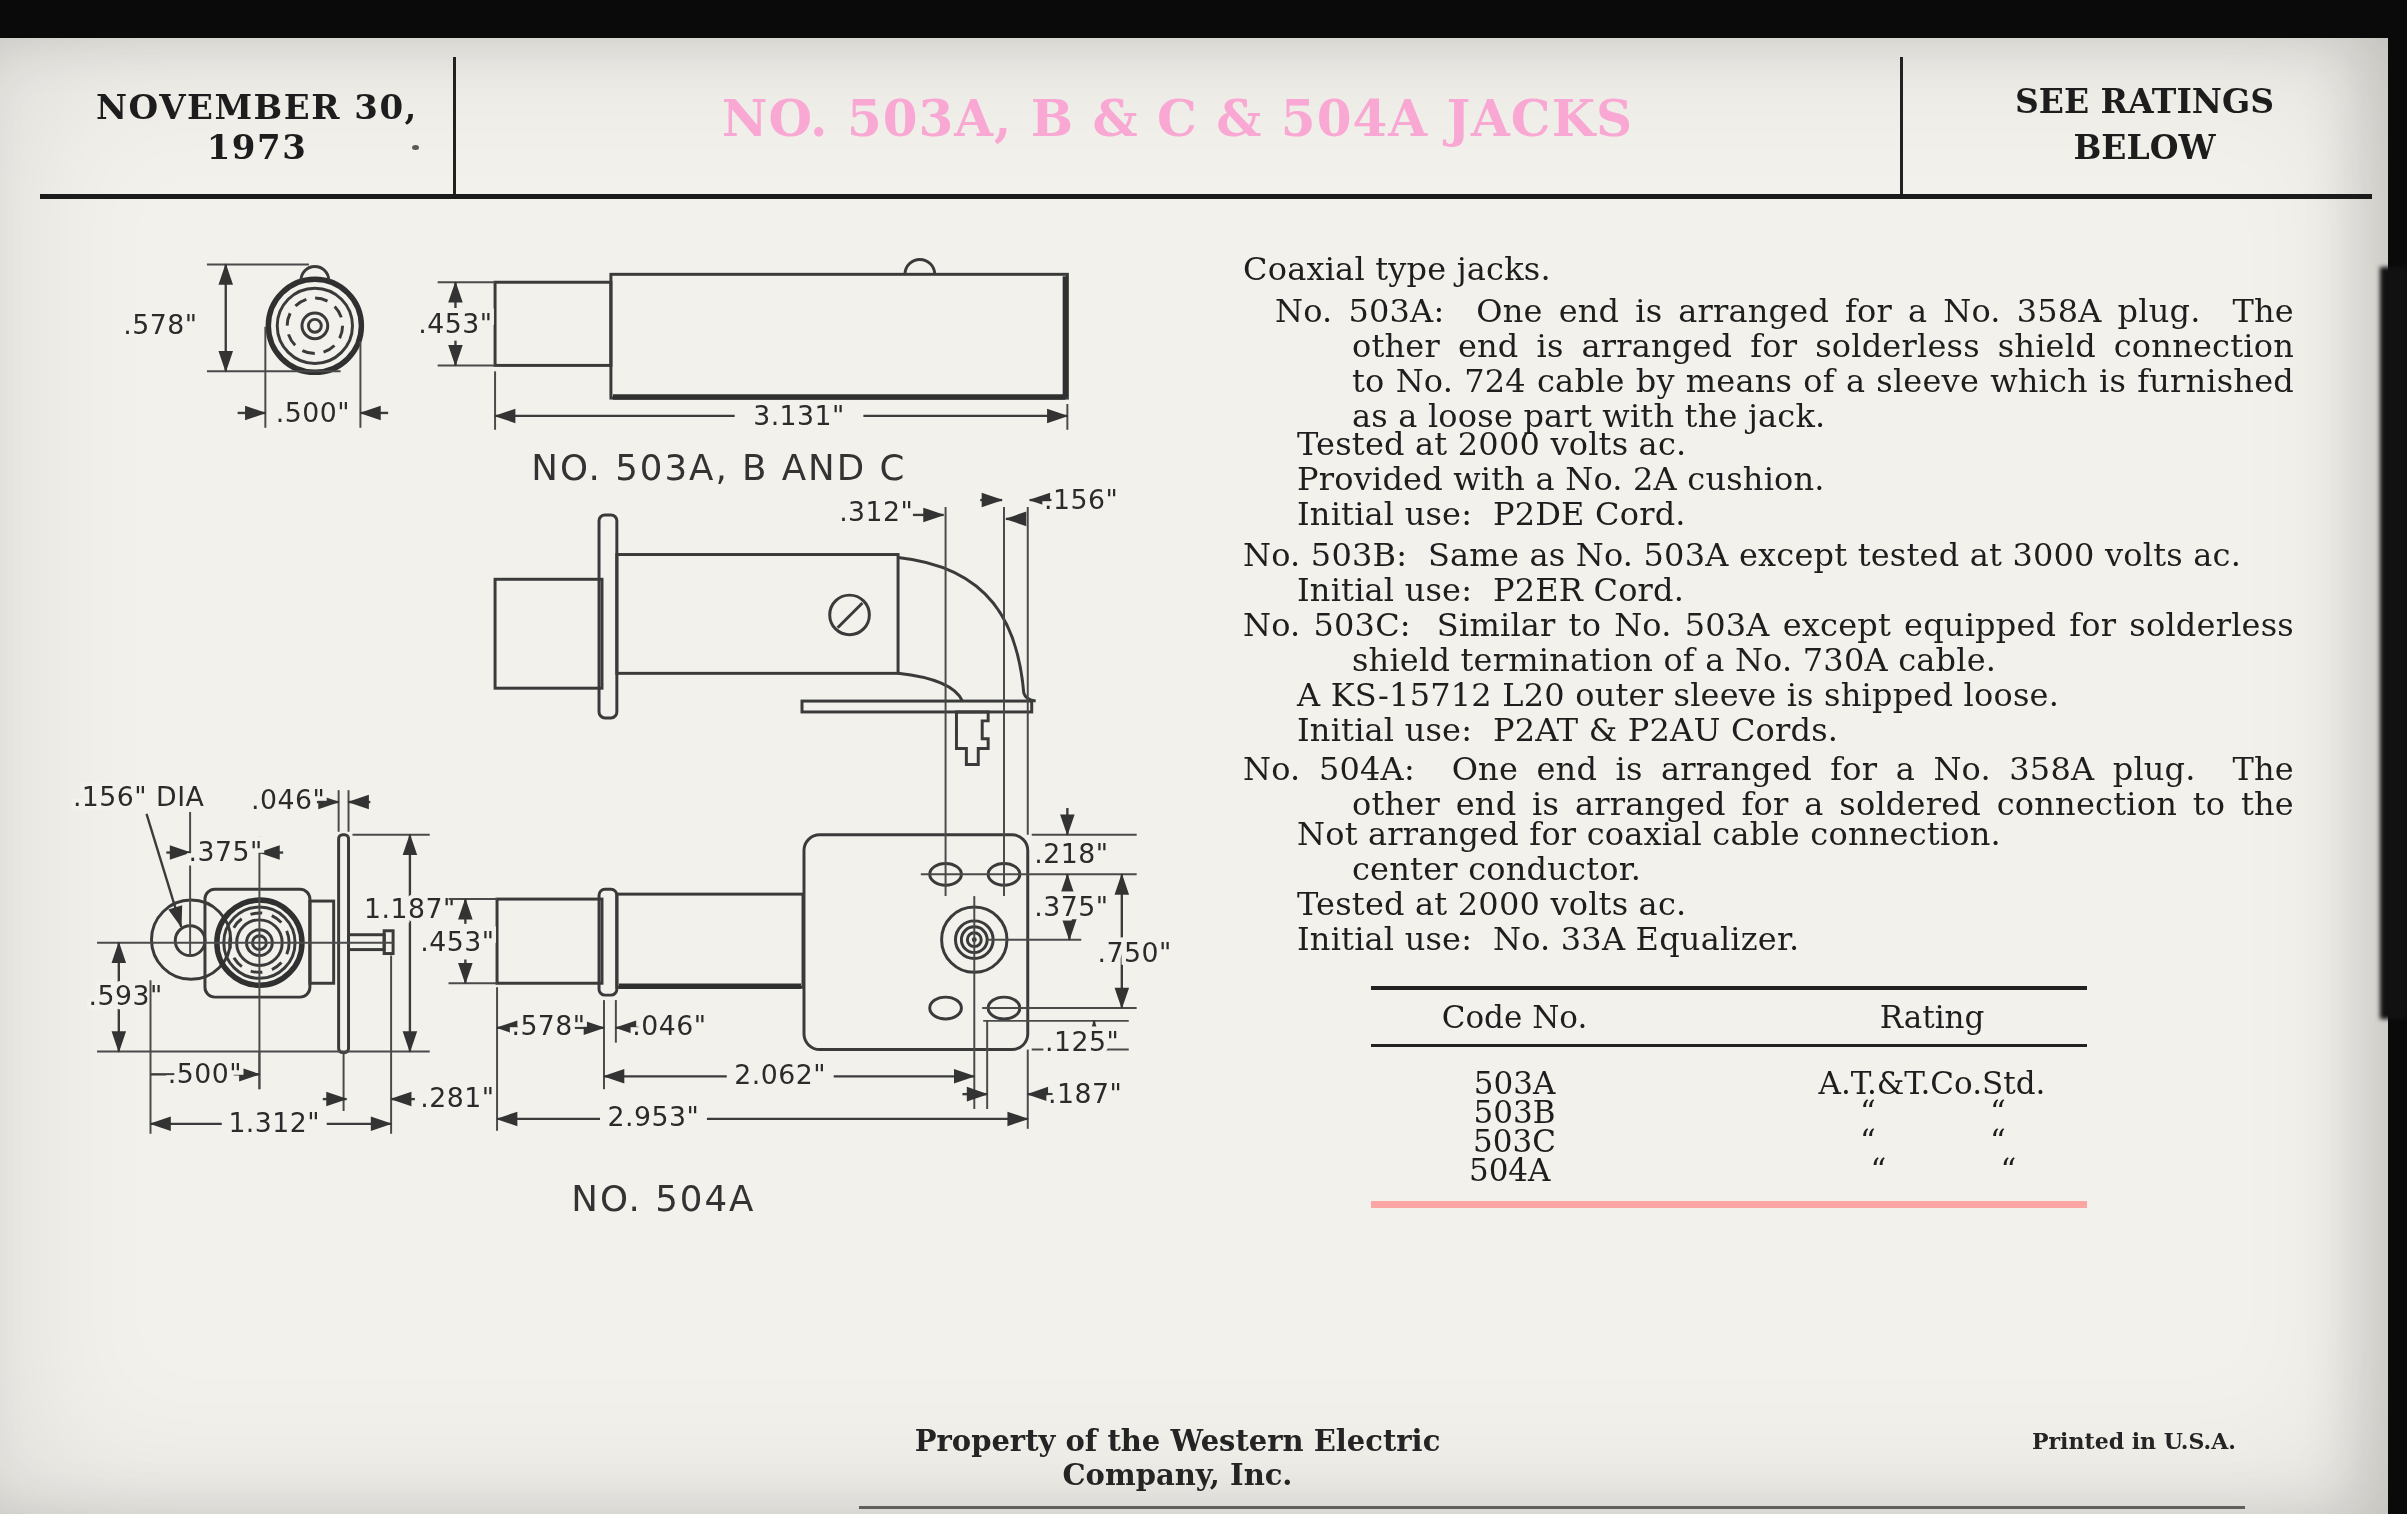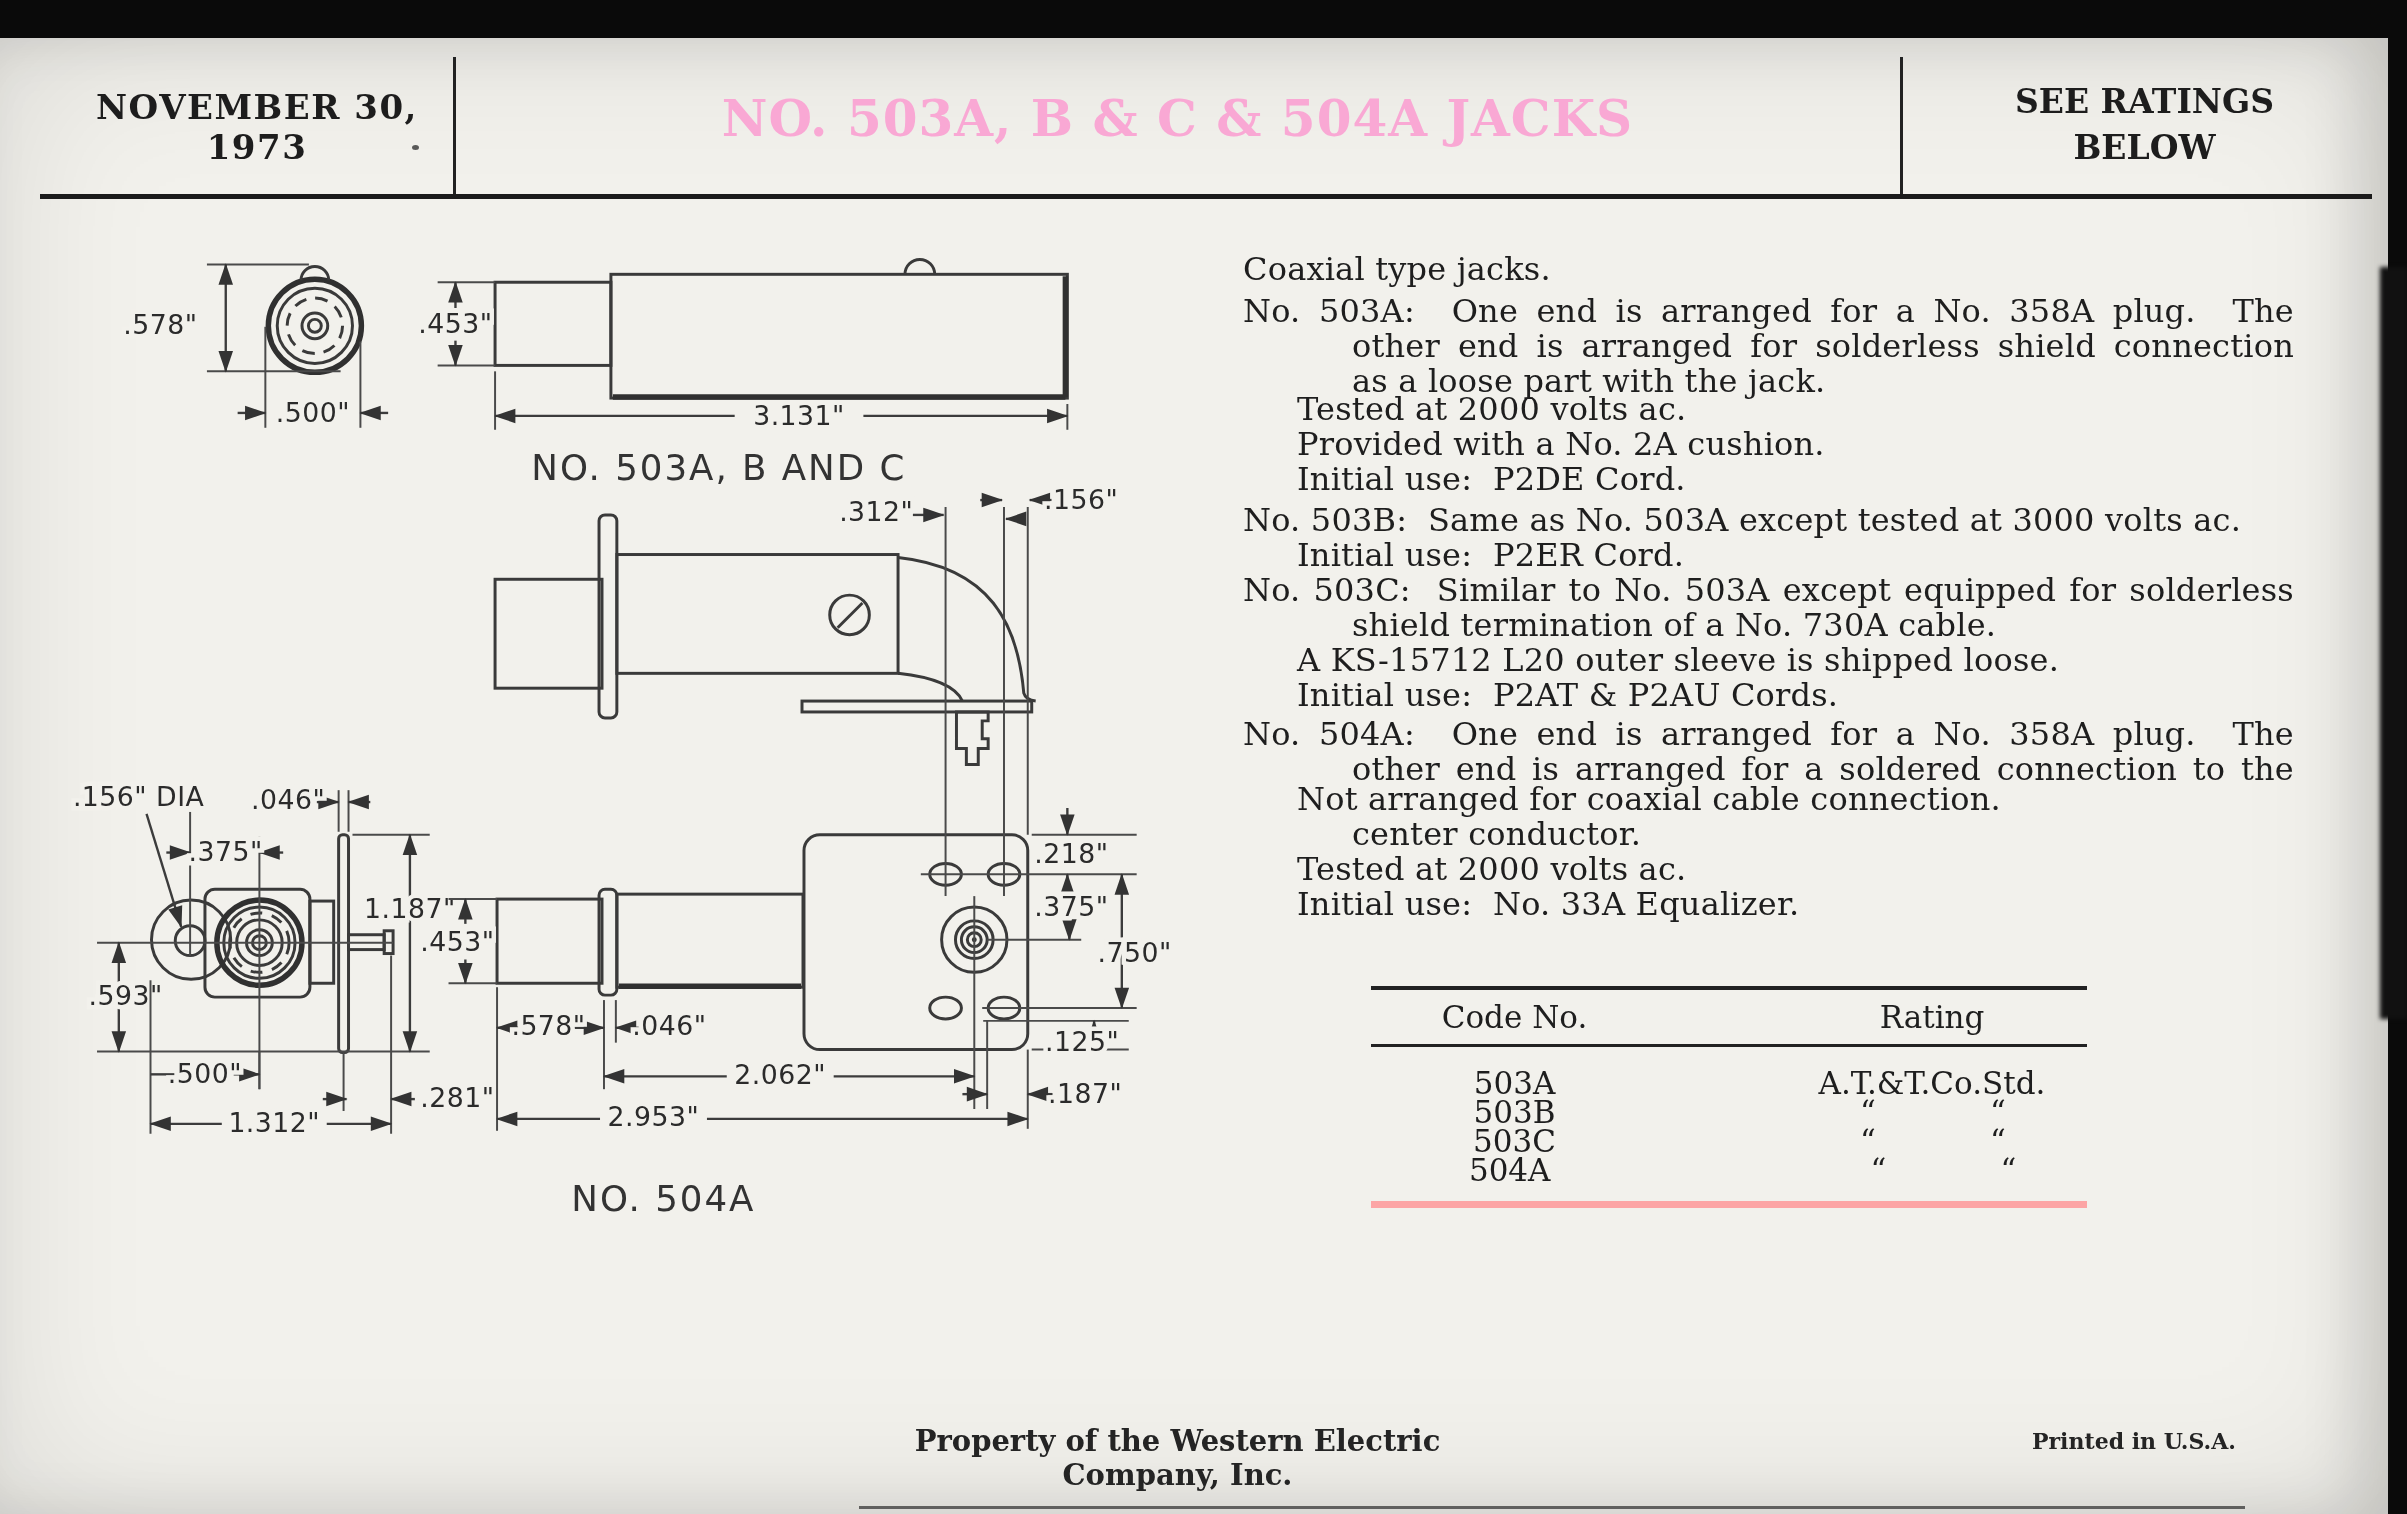--- a/index.html
+++ b/index.html
@@ -18,21 +18,21 @@
   .title{left:455px;top:89px;width:1445px;text-align:center;font-size:50px;font-weight:bold;letter-spacing:1px;color:#f9a8d4;}
   .ratings{left:1906px;top:79px;width:477px;text-align:center;font-size:33px;font-weight:bold;line-height:46px;color:#1d1d1d;}
   .vrule{width:3px;background:#222;top:57px;height:137px;}
   .hrule{left:40px;top:194px;width:2332px;height:5px;background:#1b1b1b;}
   
   .desc{left:1243px;top:252px;width:1051px;font-size:32px;line-height:35px;color:#1e1e1e;letter-spacing:0.2px;}
   .desc .ln{white-space:pre-wrap;}
   .i1{padding-left:54px;}
   .i2{padding-left:109px;}
   .j{text-align:justify;text-align-last:justify;}
-  .mt7{margin-top:7px;} .mt6{margin-top:6px;} .mt4{margin-top:4px;}
+  .mt7{margin-top:7px;margin-left:32px;} .mt6{margin-top:6px;} .mt4{margin-top:4px;}
   .mtm7{margin-top:-7px;} .mtm5{margin-top:-5px;}
   
   .rtable{left:1371px;top:986px;width:716px;border-top:4px solid #222;border-bottom:7px solid #fca5a5;color:#1e1e1e;}
   .rtable .thead{display:flex;height:54px;align-items:center;border-bottom:3px solid #222;font-size:31px;}
   .rtable .tc1{width:287px;text-align:center;}
   .rtable .tc2{width:429px;text-align:center;padding-left:119px;box-sizing:border-box;}
   .rtable .trow{display:flex;line-height:29px;font-size:31px;}
   .rtable .first{margin-top:22px;}
   .rtable .last{margin-bottom:16px;gap:20px;}
   .rtable .tc2{position:relative;}
@@ -261,20 +261,21 @@
     <line class="dim" x1="714" y1="1130" x2="1038" y2="1130" marker-end="url(#ah)"></line>
     <text x="660" y="1128">2.953"</text>
     <text class="big" x="670" y="1210">NO. 504A</text>
   </g>
 </svg>
 
 <div class="abs desc">
   <div class="ln">Coaxial type jacks.</div>
   <div class="ln j mt7">No. 503A:  One end is arranged for a No. 358A plug.  The</div>
   <div class="ln i2 j">other end is arranged for solderless shield connection</div>
+  <div class="ln i2 j">to No. 724 cable by means of a sleeve which is furnished</div>
   <div class="ln i2">as a loose part with the jack.</div>
   <div class="ln i1 mtm7">Tested at 2000 volts ac.</div>
   <div class="ln i1">Provided with a No. 2A cushion.</div>
   <div class="ln i1">Initial use:  P2DE Cord.</div>
   <div class="ln mt6">No. 503B:  Same as No. 503A except tested at 3000 volts ac.</div>
   <div class="ln i1">Initial use:  P2ER Cord.</div>
   <div class="ln j">No. 503C:  Similar to No. 503A except equipped for solderless</div>
   <div class="ln i2">shield termination of a No. 730A cable.</div>
   <div class="ln i1">A KS-15712 L20 outer sleeve is shipped loose.</div>
   <div class="ln i1">Initial use:  P2AT &amp; P2AU Cords.</div>

